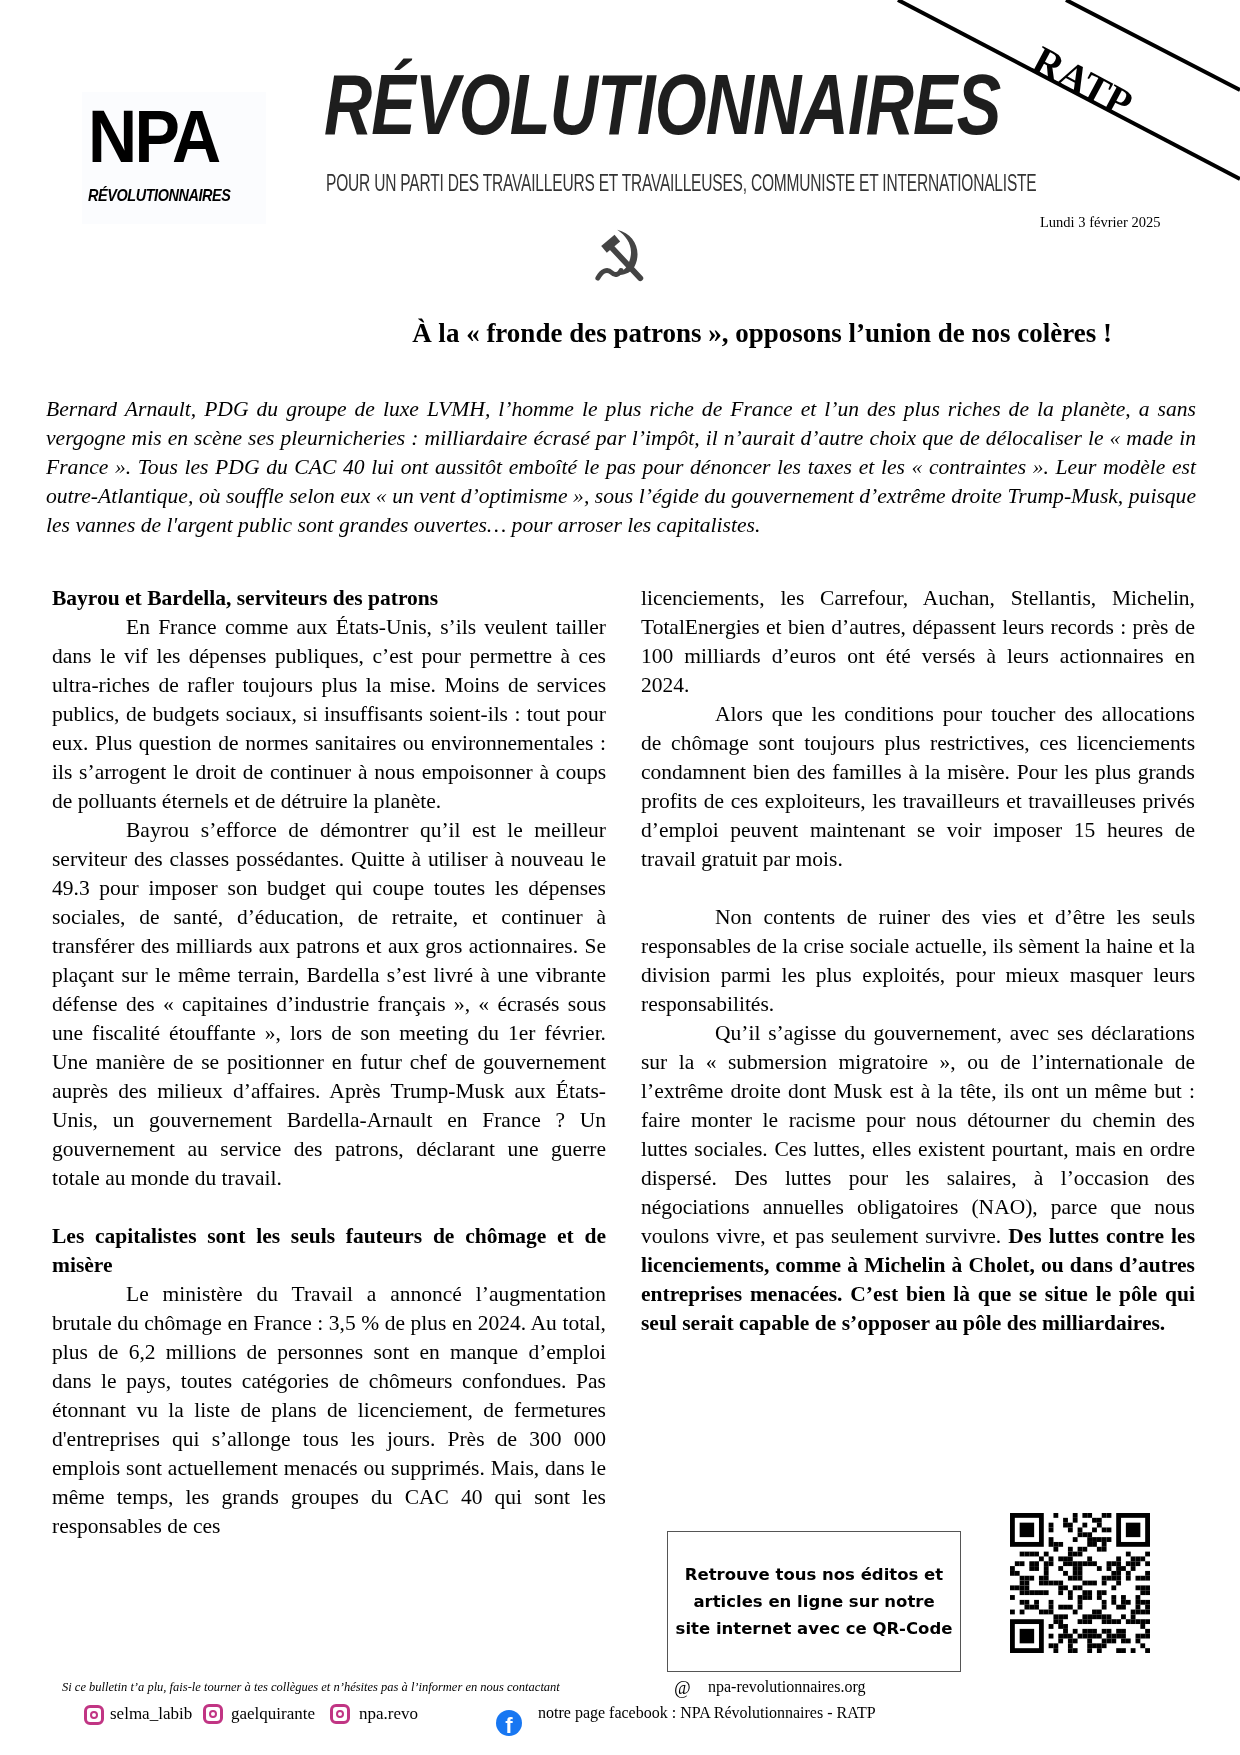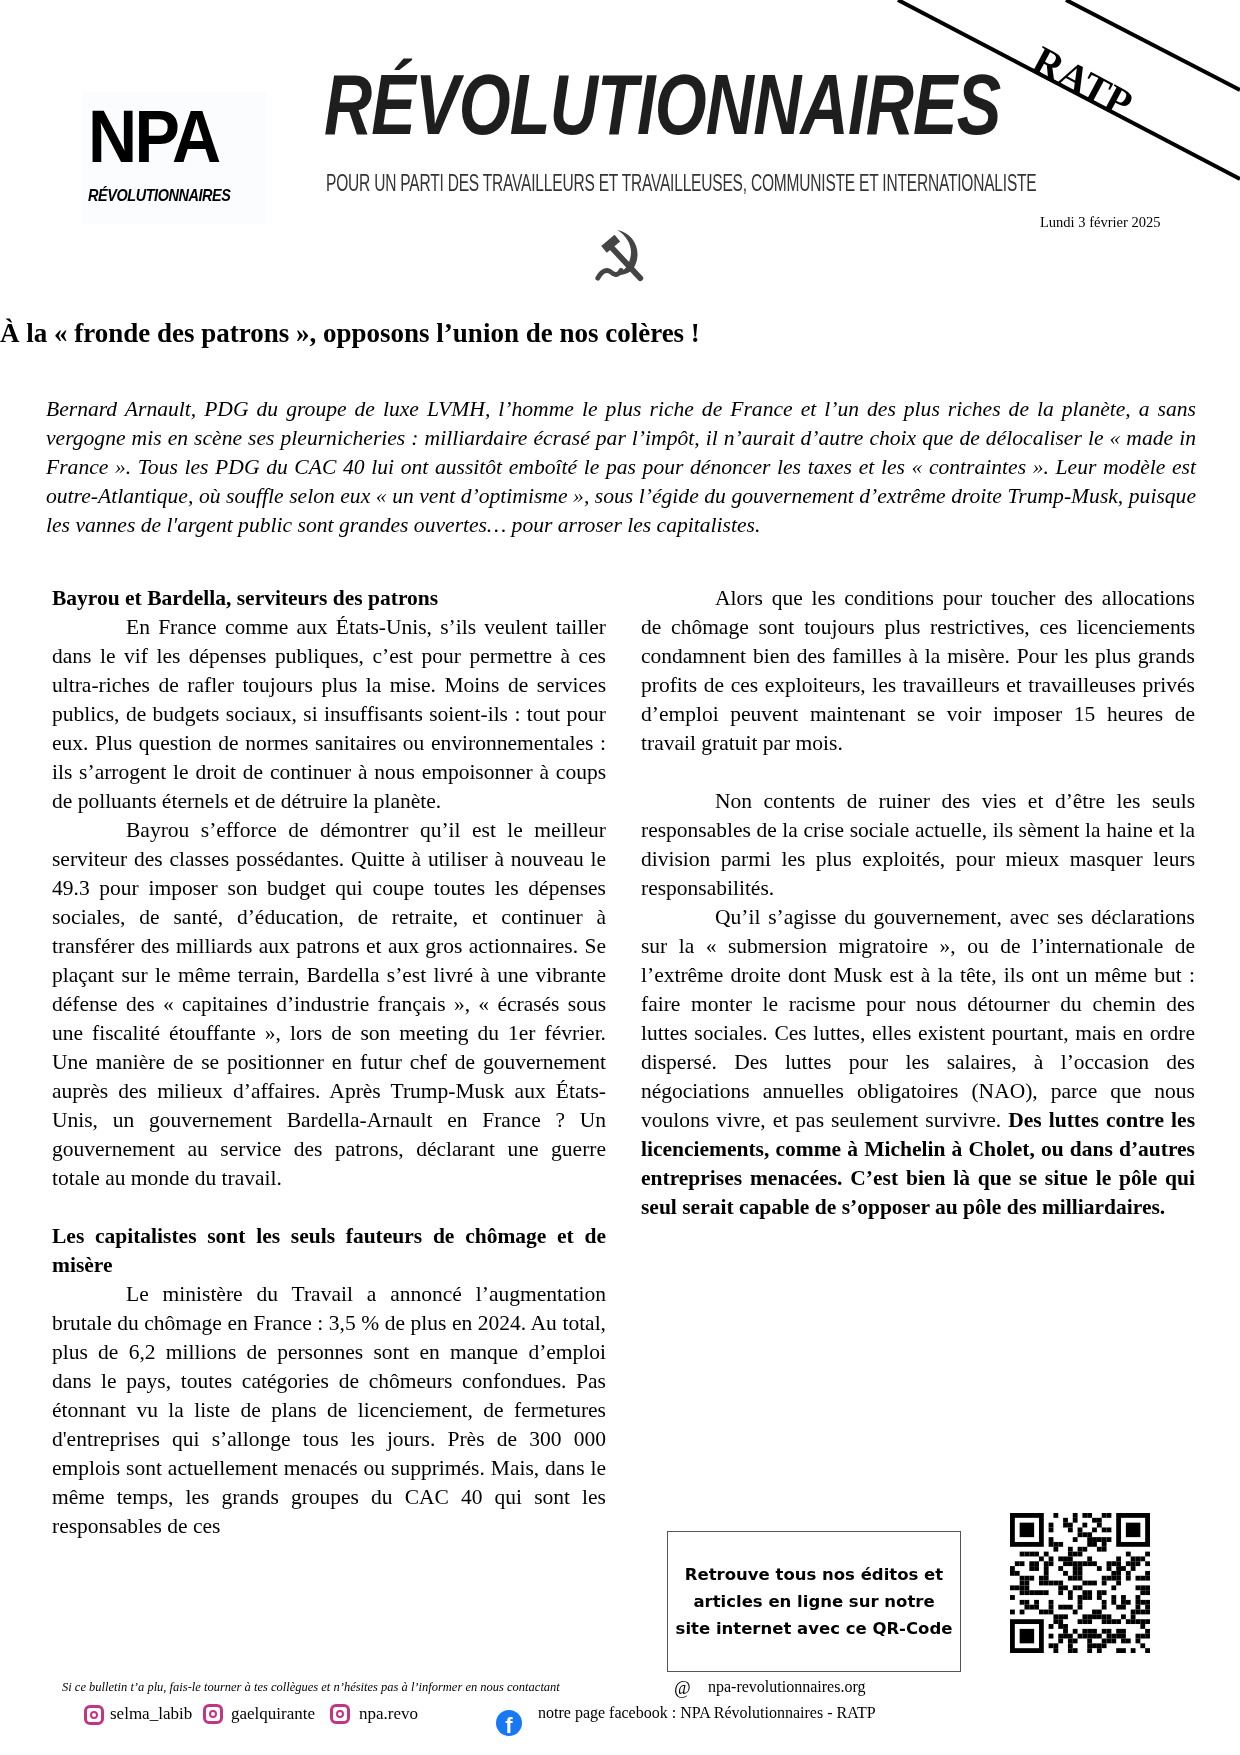--- a/index.html
+++ b/index.html
@@ -14,21 +14,21 @@
   .masthead { left:324px; top:58px; font-family:"Liberation Sans", sans-serif; font-weight:bold; font-style:italic; font-size:86px; color:#1e1e1e; line-height:92px; letter-spacing:-1px; transform:scaleX(0.775); transform-origin:left top; white-space:nowrap; }
   .tagline { left:326px; top:170px; font-family:"Liberation Sans", sans-serif; font-size:23px; color:#333; white-space:nowrap; transform:scaleX(0.675); transform-origin:left top; letter-spacing:-0.3px; }
 
   .stripe { left:0; top:0; width:1240px; height:240px; pointer-events:none; }
   .ratp { left:1047px; top:36px; font-family:"Liberation Serif", serif; font-weight:bold; font-size:40px; transform:rotate(28deg); transform-origin:left top; white-space:nowrap; }
 
   .date { left:1040px; top:214px; font-size:14.5px; white-space:nowrap; }
   .hammer { left:592px; top:226px; width:58px; height:58px; }
 
   
-  .title { left:0; top:318px; width:1112px; text-align:left; font-weight:bold; font-size:27px; }
+  .title { left:0; top:318px; width:1112px; text-align:right; font-weight:bold; font-size:27px; }
 
   
   .intro { left:46px; top:395px; width:1150px; font-style:italic; font-size:21.6px; line-height:29px; text-align:justify; }
 
   
   .col { width:554px; font-size:21.5px; line-height:29px; text-align:justify; }
   .col-left { left:52px; top:584px; }
   .col-right { left:641px; top:584px; }
   .col h3 { margin:0; font-size:21.5px; font-weight:bold; line-height:29px; }
   .col p { margin:0; text-indent:74px; }
@@ -81,20 +81,21 @@
 <div class="abs col col-left">
   <h3>Bayrou et Bardella, serviteurs des patrons</h3>
   <p>En France comme aux États-Unis, s’ils veulent tailler dans le vif les dépenses publiques, c’est pour permettre à ces ultra-riches de rafler toujours plus la mise. Moins de services publics, de budgets sociaux, si insuffisants soient-ils : tout pour eux. Plus question de normes sanitaires ou environnementales : ils s’arrogent le droit de continuer à nous empoisonner à coups de polluants éternels et de détruire la planète.</p>
   <p>Bayrou s’efforce de démontrer qu’il est le meilleur serviteur des classes possédantes. Quitte à utiliser à nouveau le 49.3 pour imposer son budget qui coupe toutes les dépenses sociales, de santé, d’éducation, de retraite, et continuer à transférer des milliards aux patrons et aux gros actionnaires. Se plaçant sur le même terrain, Bardella s’est livré à une vibrante défense des « capitaines d’industrie français », « écrasés sous une fiscalité étouffante », lors de son meeting du 1er février. Une manière de se positionner en futur chef de gouvernement auprès des milieux d’affaires. Après Trump-Musk aux États-Unis, un gouvernement Bardella-Arnault en France ? Un gouvernement au service des patrons, déclarant une guerre totale au monde du travail.</p>
   <div class="gap"></div>
   <h3>Les capitalistes sont les seuls fauteurs de chômage et de misère</h3>
   <p>Le ministère du Travail a annoncé l’augmentation brutale du chômage en France : 3,5 % de plus en 2024. Au total, plus de 6,2 millions de personnes sont en manque d’emploi dans le pays, toutes catégories de chômeurs confondues. Pas étonnant vu la liste de plans de licenciement, de fermetures d'entreprises qui s’allonge tous les jours. Près de 300 000 emplois sont actuellement menacés ou supprimés. Mais, dans le même temps, les grands groupes du CAC 40 qui sont les responsables de ces</p>
 </div>
 
 <div class="abs col col-right">
+  <p class="noindent">licenciements, les Carrefour, Auchan, Stellantis, Michelin, TotalEnergies et bien d’autres, dépassent leurs records : près de 100 milliards d’euros ont été versés à leurs actionnaires en 2024.</p>
   <p>Alors que les conditions pour toucher des allocations de chômage sont toujours plus restrictives, ces licenciements condamnent bien des familles à la misère. Pour les plus grands profits de ces exploiteurs, les travailleurs et travailleuses privés d’emploi peuvent maintenant se voir imposer 15 heures de travail gratuit par mois.</p>
   <div class="gap"></div>
   <p>Non contents de ruiner des vies et d’être les seuls responsables de la crise sociale actuelle, ils sèment la haine et la division parmi les plus exploités, pour mieux masquer leurs responsabilités.</p>
   <p><span>Qu’il s’agisse du gouvernement, avec ses déclarations sur la « submersion migratoire », ou de l’internationale de l’extrême droite dont Musk est à la tête, ils ont un même but : faire monter le racisme pour nous détourner du chemin des luttes sociales. Ces luttes, elles existent pourtant, mais en ordre dispersé. Des luttes pour les salaires, à l’occasion des négociations annuelles obligatoires (NAO), parce que nous voulons vivre, et pas seulement survivre.</span> <b>Des luttes contre les licenciements, comme à Michelin à Cholet, ou dans d’autres entreprises menacées. C’est bien là que se situe le pôle qui seul serait capable de s’opposer au pôle des milliardaires.</b></p>
 </div>
 
 <div class="abs qr-box">
   <span>Retrouve tous nos éditos et articles en ligne sur notre site internet avec ce QR-Code</span>
 </div>
 <svg class="abs qr" id="qr" viewBox="0 0 29 29">

